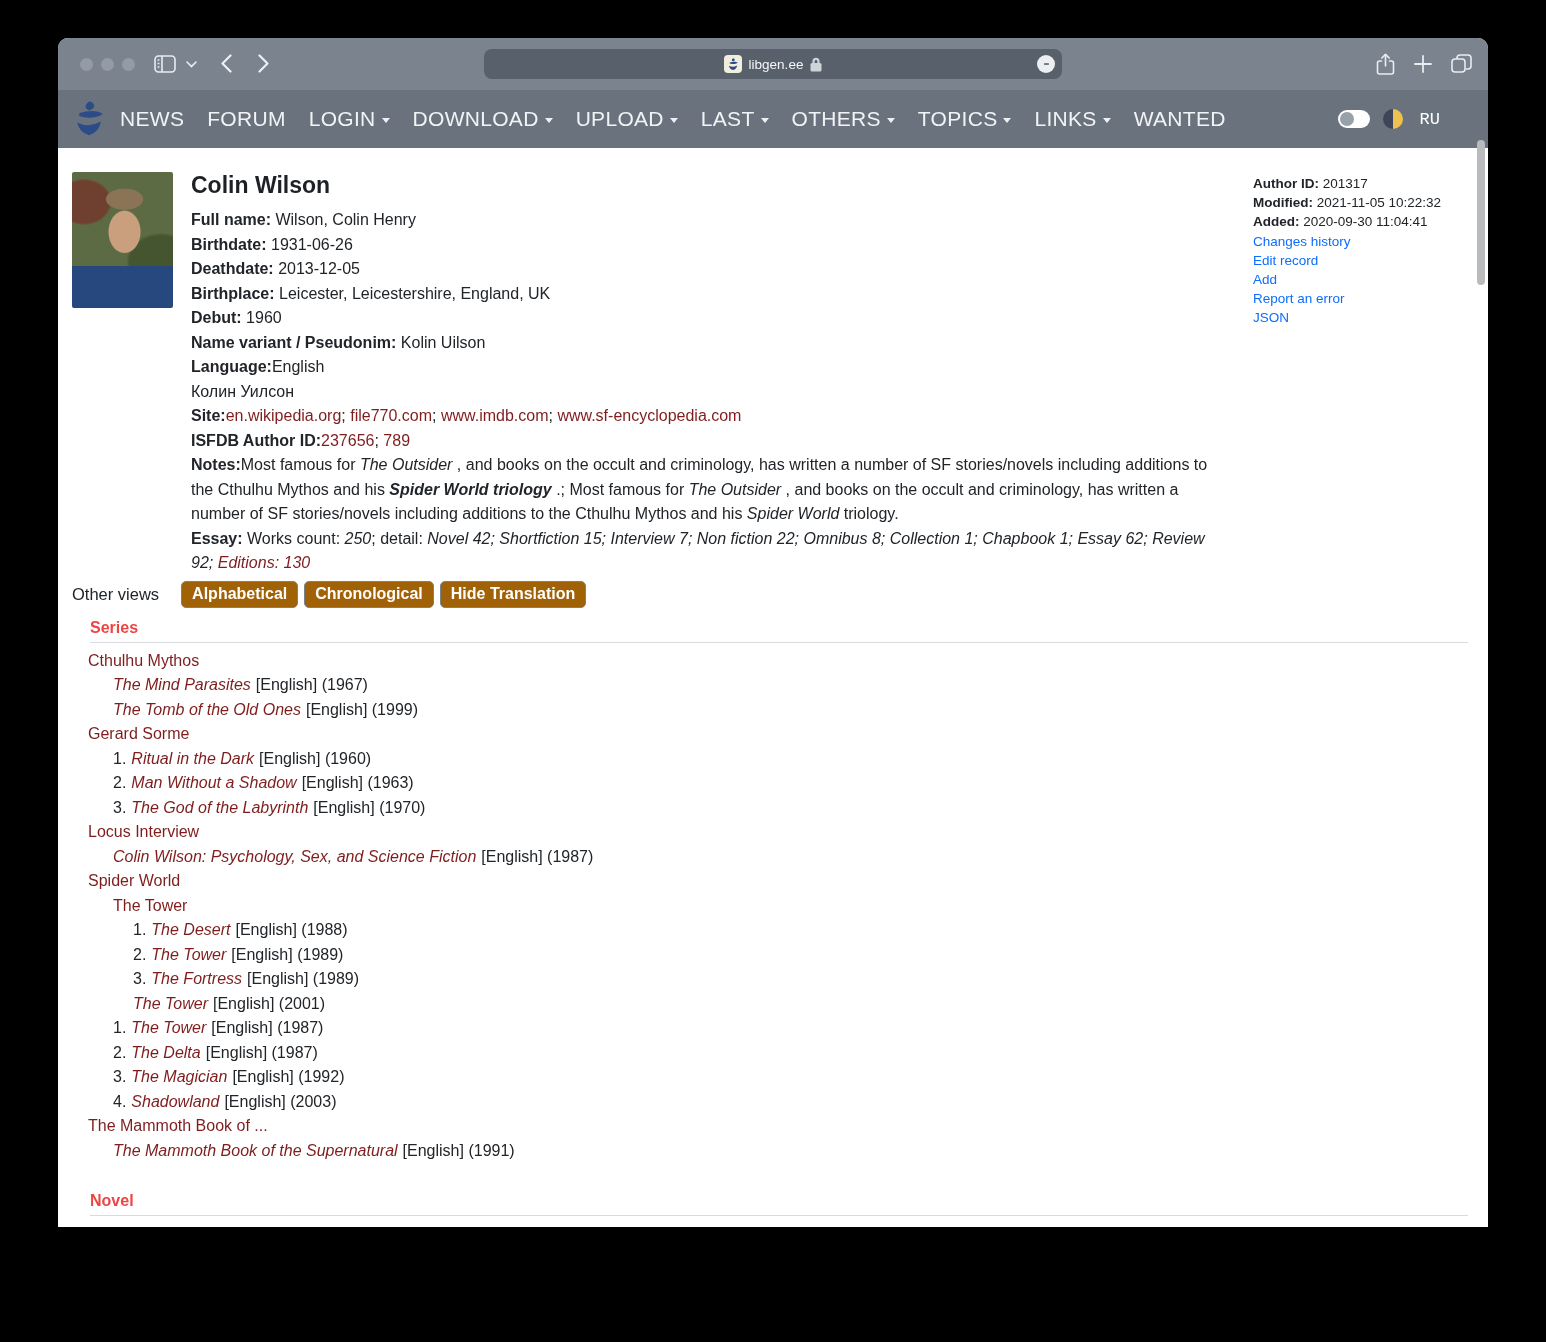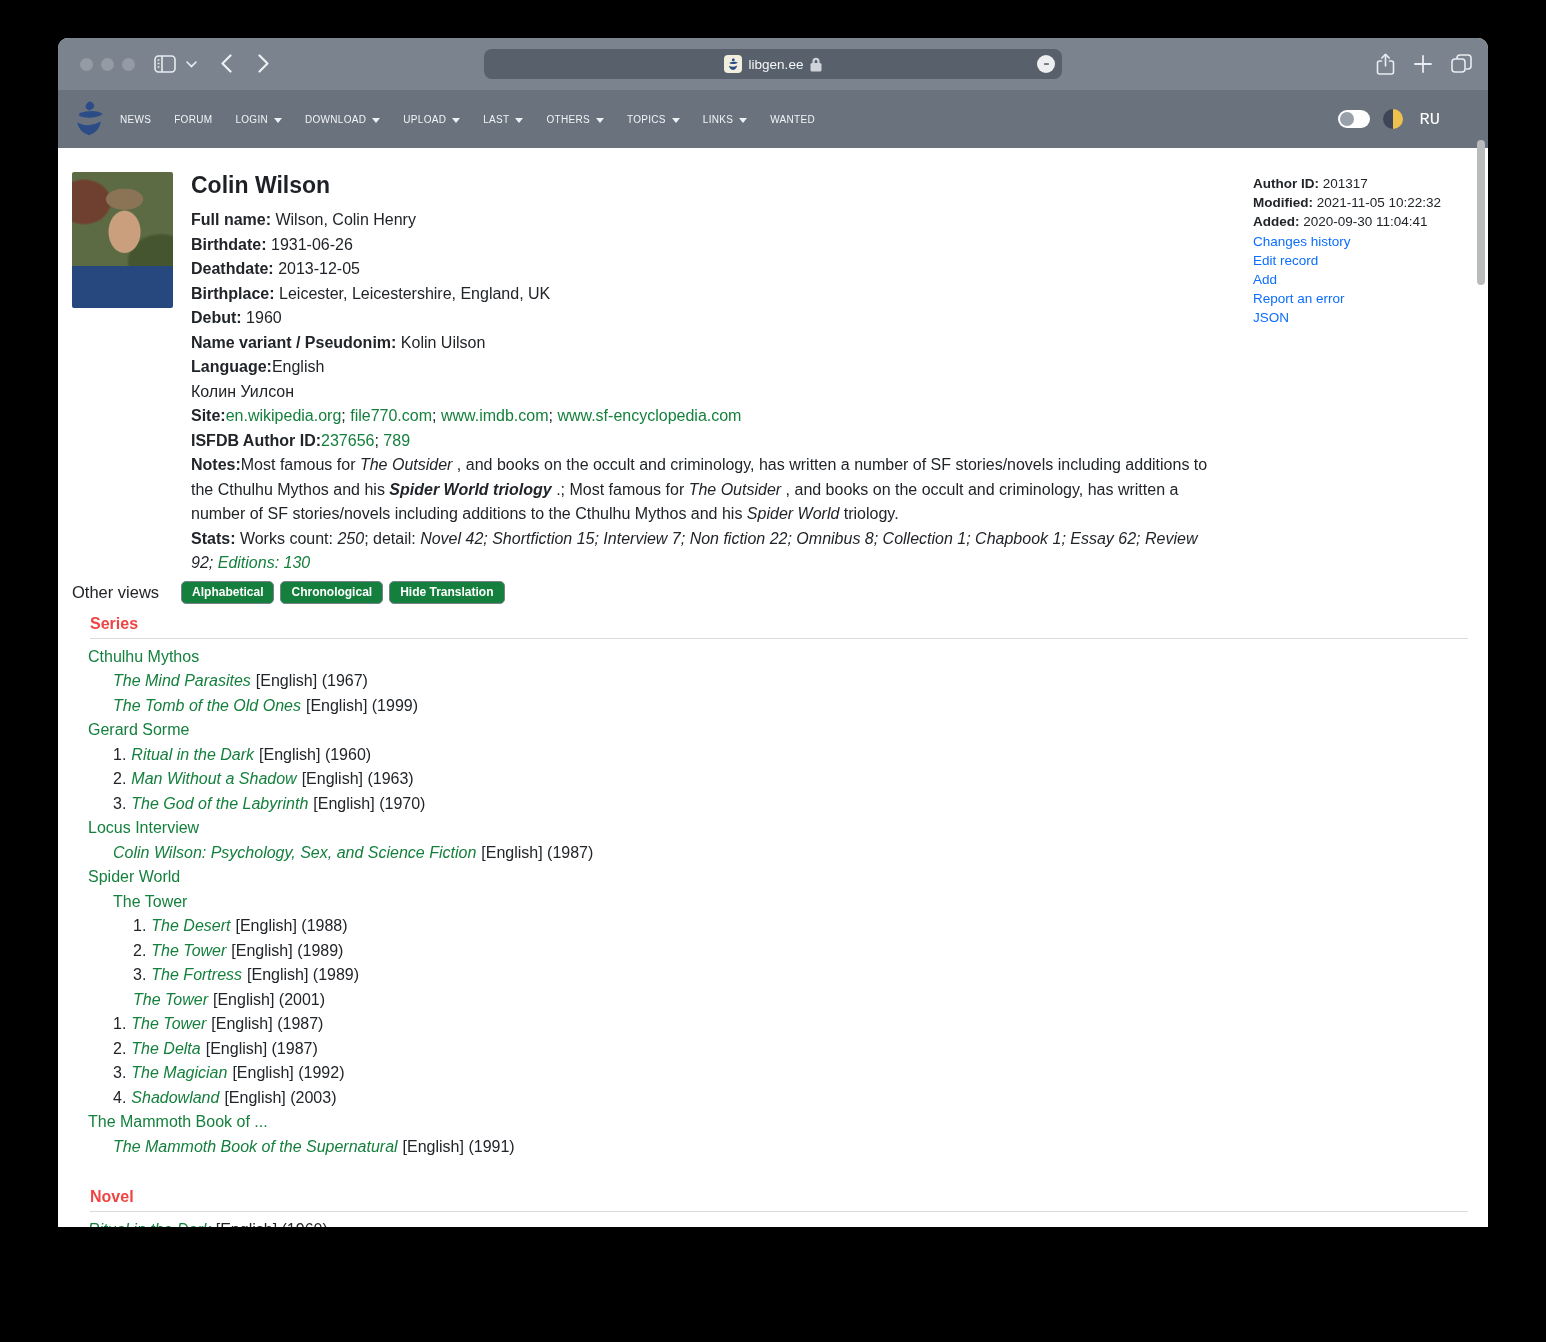--- a/index.html
+++ b/index.html
@@ -18,21 +18,21 @@
   .favicon{width:18px;height:18px;border-radius:4px;background:#f2eedd;display:flex;
            align-items:center;justify-content:center;}
   .urlhost{color:#f4f6f8;font-size:13.5px;}
   .ellipsis-btn{position:absolute;right:7px;top:6px;width:18px;height:18px;border-radius:50%;
                 background:#eceef0;color:#6a737d;font-size:12px;font-weight:700;line-height:17px;
                 text-align:center;letter-spacing:-1px;}
   .tb-right{position:absolute;right:16px;top:0;height:52px;display:flex;align-items:center;gap:19px;}
   
   .navbar{position:relative;height:58px;background:#6a737d;display:flex;align-items:center;padding-left:14px;}
   .nav-menu{display:flex;align-items:center;gap:23px;margin-left:14px;}
-  .nav-item{color:#f1f4f6;font-size:10px;font-weight:500;letter-spacing:.3px;display:flex;
+  .nav-item{color:#f1f4f6;font-size:21px;font-weight:500;letter-spacing:.3px;display:flex;
             align-items:center;cursor:default;white-space:nowrap;}
   .caret{width:0;height:0;border-left:4.5px solid transparent;border-right:4.5px solid transparent;
          border-top:5px solid #eef1f4;margin-left:6px;margin-top:2px;}
   .nav-right{position:absolute;right:48px;top:0;height:58px;display:flex;align-items:center;gap:13px;}
   .toggle{width:32px;height:18px;border-radius:9px;background:#fff;position:relative;}
   .toggle .knob{position:absolute;left:2px;top:2px;width:14px;height:14px;border-radius:50%;background:#98a0a9;}
   .moon{width:20px;height:20px;border-radius:50%;background:linear-gradient(90deg,#3c4658 50%,#eec04e 50%);}
   .lang{color:#fff;font-size:17px;margin-left:4px;font-family:Liberation Mono, monospace;}
   
   .content{position:relative;height:1120px;background:#fff;overflow:hidden;padding:0 0 0 14px;
@@ -44,30 +44,30 @@
            radial-gradient(ellipse 30px 17px at 52% 20%, #8a7455 0 60%, transparent 64%),
            radial-gradient(ellipse 25px 33px at 52% 44%, #c99f7e 0 62%, transparent 66%),
            linear-gradient(transparent 69%, #27487f 69%),
            radial-gradient(ellipse 50px 42px at 12% 22%, #6f3f2f 0 50%, transparent 56%),
            radial-gradient(ellipse 62px 52px at 88% 66%, #44552f 0 50%, transparent 56%);}
   .author-block{width:1020px;}
   .page-title{font-size:23px;font-weight:700;margin:0 0 9px 0;color:#1d2126;}
   .info-line{margin:0;line-height:24.5px;}
   .b{font-weight:700;}
   .i{font-style:italic;}
-  a.link{color:#15803d;text-decoration:none;cursor:pointer;}
+  a.link{color:#7f1d1d;text-decoration:none;cursor:pointer;}
   
   .meta{position:absolute;left:1195px;top:26px;font-size:13.5px;line-height:19.2px;}
   .meta-line{white-space:nowrap;}
   .meta-link{display:block;color:#0d6efd;text-decoration:none;cursor:pointer;}
   
   .other-views{display:flex;align-items:center;gap:20px;margin-top:5px;}
   .ov-label{font-size:16.5px;margin-right:2px;}
-  .pill-btn{background:#15803d;border:1px solid #79828a;border-radius:5px;color:#fff;
-            font-size:12px;font-weight:700;padding:3px 10px 4px;cursor:pointer;
+  .pill-btn{background:#a16207;border:1px solid #79828a;border-radius:5px;color:#fff;
+            font-size:16px;font-weight:700;padding:3px 10px 4px;cursor:pointer;
             font-family:"Liberation Sans",sans-serif;}
   
   .works{margin:8px 18px 0 16px;}
   .sec-heading{font-size:16px;font-weight:700;color:#ef4444;margin:2px;padding:3px 0 5px;
                border-bottom:1px solid #d8dce0;}
   .sec-heading.gap{margin-top:26px;}
   .rows{margin-top:6px;}
   .row{line-height:24.5px;white-space:nowrap;}
   .ind-1{padding-left:25px;}
   .ind-2{padding-left:45px;}
@@ -200,21 +200,21 @@
               <p class="info-line"><span class="b">Birthdate:</span><span> 1931-06-26</span></p>
               <p class="info-line"><span class="b">Deathdate:</span><span> 2013-12-05</span></p>
               <p class="info-line"><span class="b">Birthplace:</span><span> Leicester, Leicestershire, England, UK</span></p>
               <p class="info-line"><span class="b">Debut:</span><span> 1960</span></p>
               <p class="info-line"><span class="b">Name variant / Pseudonim:</span><span> Kolin Uilson</span></p>
               <p class="info-line"><span class="b">Language:</span><span>English</span></p>
               <p class="info-line"><span>Колин Уилсон</span></p>
               <p class="info-line"><span class="b">Site:</span><a class="link">en.wikipedia.org</a><span>; </span><a class="link">file770.com</a><span>; </span><a class="link">www.imdb.com</a><span>; </span><a class="link">www.sf-encyclopedia.com</a></p>
               <p class="info-line"><span class="b">ISFDB Author ID:</span><a class="link">237656</a><span>; </span><a class="link">789</a></p>
               <p class="info-line"><span class="b">Notes:</span><span>Most famous for </span><span class="i">The Outsider</span><span> , and books on the occult and criminology, has written a number of SF stories/novels including additions to the Cthulhu Mythos and his </span><span class="b i">Spider World triology</span><span> .; Most famous for </span><span class="i">The Outsider</span><span> , and books on the occult and criminology, has written a number of SF stories/novels including additions to the Cthulhu Mythos and his </span><span class="i">Spider World</span><span> triology.</span></p>
-              <p class="info-line"><span class="b">Stats:</span><span> Works count: </span><span class="i">250</span><span>; detail: </span><span class="i">Novel 42; Shortfiction 15; Interview 7; Non fiction 22; Omnibus 8; Collection 1; Chapbook 1; Essay 62; Review 92;</span><span> </span><a class="link i">Editions: 130</a></p>
+              <p class="info-line"><span class="b">Essay:</span><span> Works count: </span><span class="i">250</span><span>; detail: </span><span class="i">Novel 42; Shortfiction 15; Interview 7; Non fiction 22; Omnibus 8; Collection 1; Chapbook 1; Essay 62; Review 92;</span><span> </span><a class="link i">Editions: 130</a></p>
             </div>
         </div>
       </div>
 
       <div class="meta" id="meta-panel">
           <div class="meta-line"><span class="b">Author ID:</span><span> 201317</span></div>
           <div class="meta-line"><span class="b">Modified:</span><span> 2021-11-05 10:22:32</span></div>
           <div class="meta-line"><span class="b">Added:</span><span> 2020-09-30 11:04:41</span></div>
           <a class="meta-link">Changes history</a>
           <a class="meta-link">Edit record</a>

